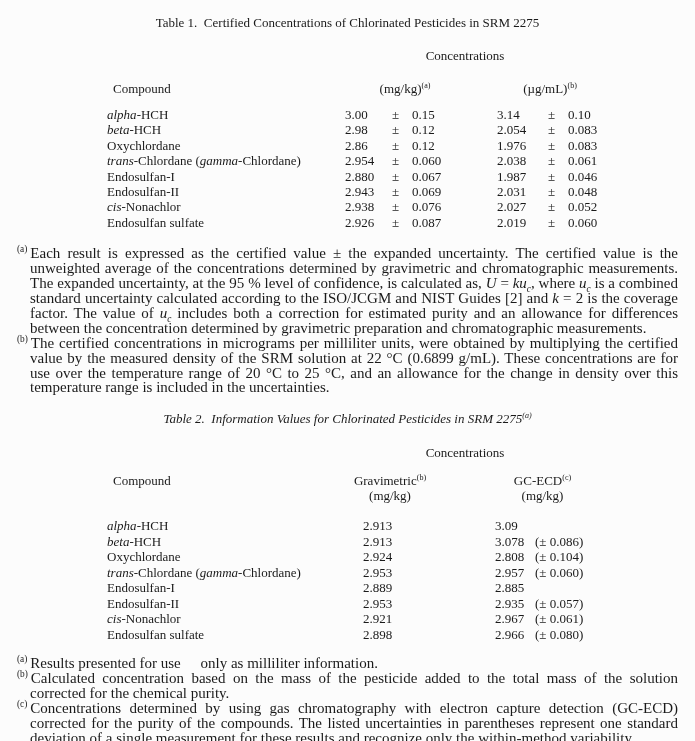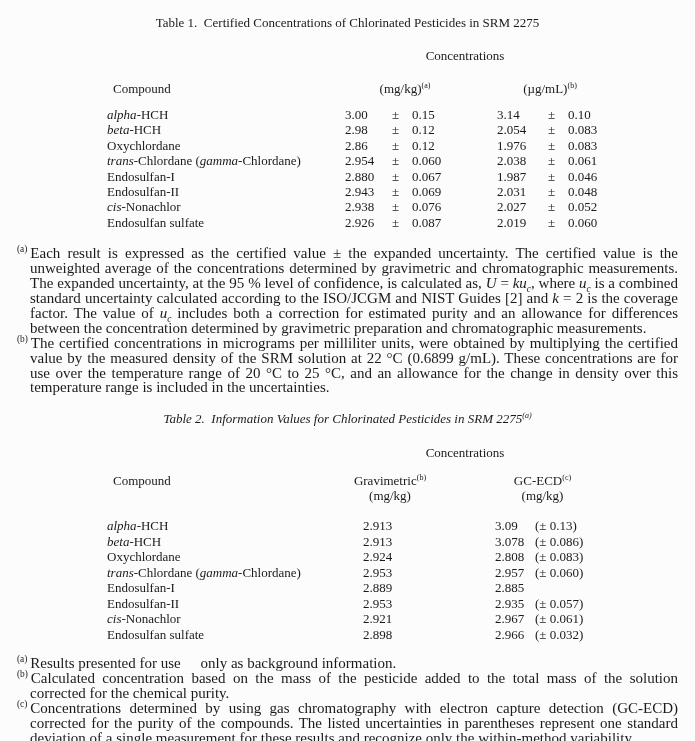--- a/index.html
+++ b/index.html
@@ -158,37 +158,36 @@
     </div>
   </div>
 
   <div id="t2-rows">
       <div class="t2row">
         <div class="ind"></div>
         <div class="comp"><span class="it">alpha</span><span>-HCH</span></div>
         <div class="num">2.913</div>
         <div class="gap"></div>
         <div class="num">3.09</div>
-        <div class="num">(± 0.13)</div>
       </div>
       <div class="t2row">
         <div class="ind"></div>
         <div class="comp"><span class="it">beta</span><span>-HCH</span></div>
         <div class="num">2.913</div>
         <div class="gap"></div>
         <div class="num">3.078</div>
         <div class="num">(± 0.086)</div>
       </div>
       <div class="t2row">
         <div class="ind"></div>
         <div class="comp"><span>Oxychlordane</span></div>
         <div class="num">2.924</div>
         <div class="gap"></div>
         <div class="num">2.808</div>
-        <div class="num">(± 0.083)</div>
+        <div class="num">(± 0.104)</div>
       </div>
       <div class="t2row">
         <div class="ind"></div>
         <div class="comp"><span class="it">trans</span><span>-Chlordane (</span><span class="it">gamma</span><span>-Chlordane)</span></div>
         <div class="num">2.953</div>
         <div class="gap"></div>
         <div class="num">2.957</div>
         <div class="num">(± 0.060)</div>
       </div>
       <div class="t2row">
@@ -213,23 +212,23 @@
         <div class="gap"></div>
         <div class="num">2.967</div>
         <div class="num">(± 0.061)</div>
       </div>
       <div class="t2row">
         <div class="ind"></div>
         <div class="comp"><span>Endosulfan sulfate</span></div>
         <div class="num">2.898</div>
         <div class="gap"></div>
         <div class="num">2.966</div>
-        <div class="num">(± 0.032)</div>
+        <div class="num">(± 0.080)</div>
       </div>
     </div>
 
   <div class="footnotes" id="t2-footnotes">
-      <div class="fn"><sup class="fnm">(a)</sup><span>Results presented for use </span><span class="bd">only</span><span> as background information.</span></div>
+      <div class="fn"><sup class="fnm">(a)</sup><span>Results presented for use </span><span class="bd">only</span><span> as milliliter information.</span></div>
       <div class="fn"><sup class="fnm">(b)</sup><span>Calculated concentration based on the mass of the pesticide added to the total mass of the solution corrected for the chemical purity.</span></div>
       <div class="fn"><sup class="fnm">(c)</sup><span>Concentrations determined by using gas chromatography with electron capture detection (GC-ECD) corrected for the purity of the compounds. The listed uncertainties in parentheses represent one standard deviation of a single measurement for these results and recognize only the within-method variability.</span></div>
     </div>
 
 </div>
 
 </body></html>

